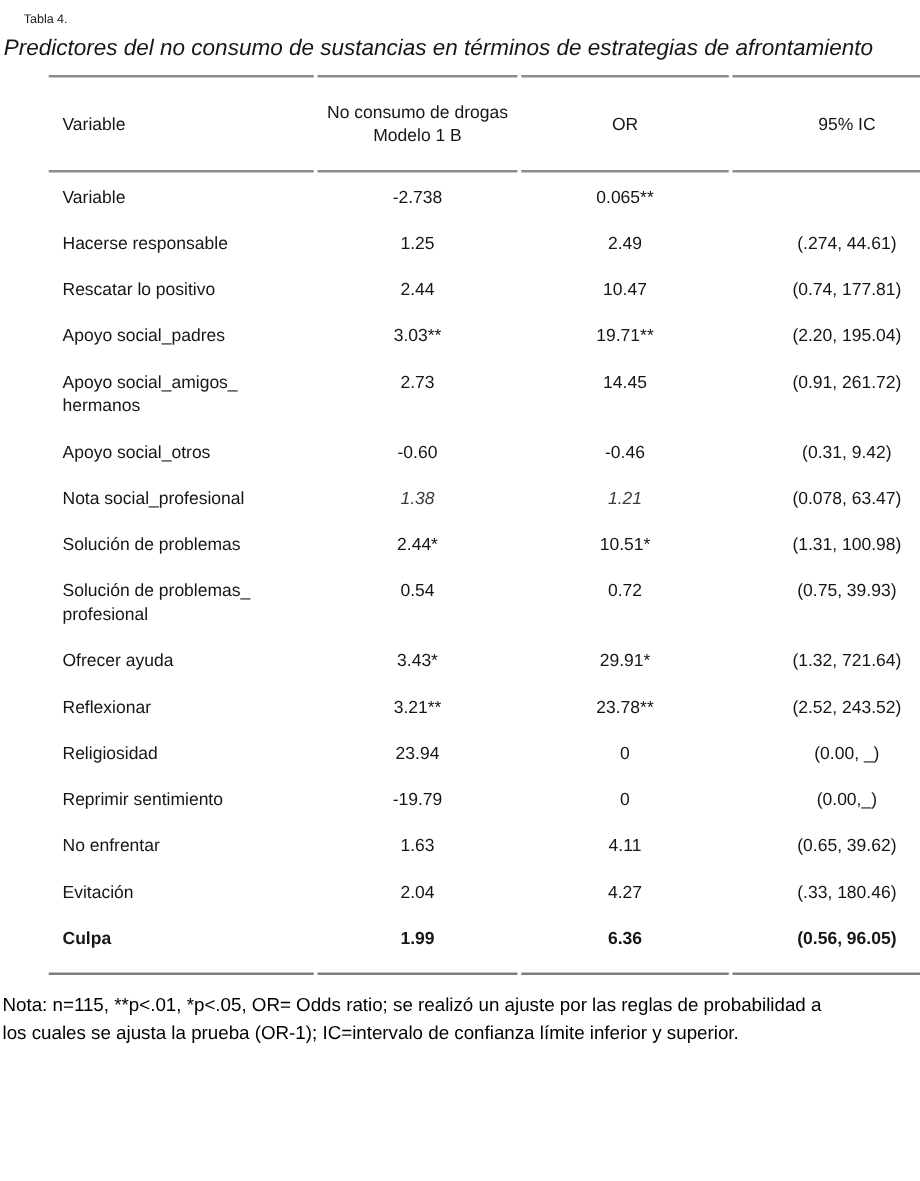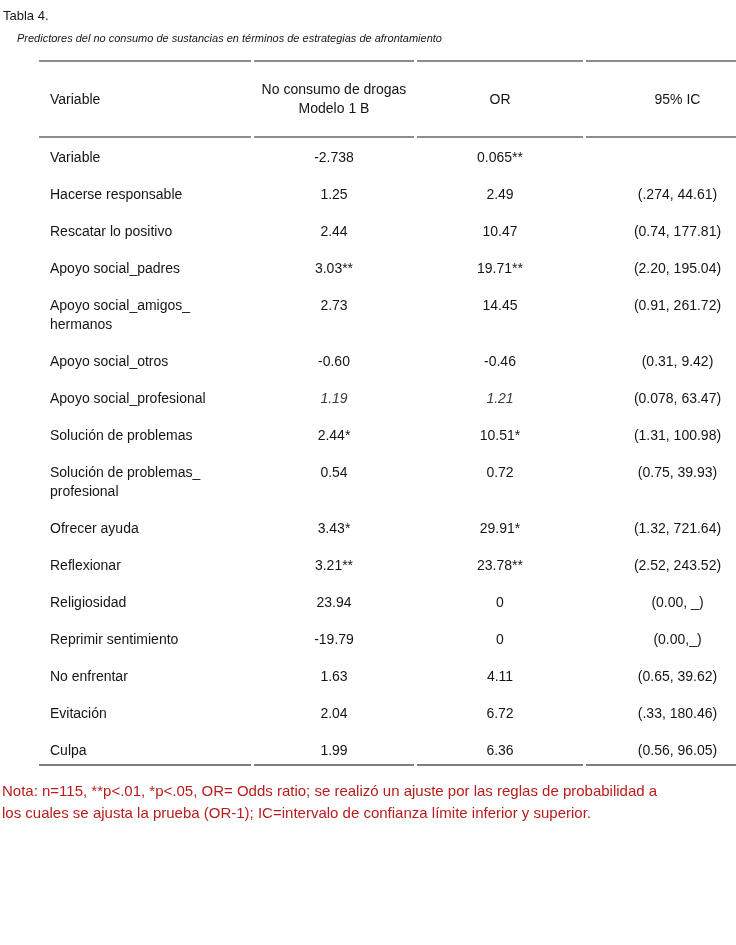--- a/index.html
+++ b/index.html
@@ -12,30 +12,30 @@
   .page {
     position: relative;
     width: 736px;
     height: 945px;
     background: #ffffff;
     box-sizing: border-box;
     padding-top: 6px;
     overflow: hidden;
   }
   .table-title {
-    font-size: 13px;
+    font-size: 10px;
     line-height: 19px;
-    padding-left: 3px;
+    padding-left: 19px;
     color: #161616;
   }
   .table-subtitle {
-    font-size: 11px;
+    font-size: 18px;
     line-height: 20px;
     margin-top: 3px;
-    padding-left: 17px;
+    padding-left: 3px;
     font-style: italic;
     color: #161616;
   }
   table.results {
     width: 736px;
     border-collapse: separate;
     border-spacing: 3px 0;
     table-layout: fixed;
     margin-top: 12px;
     margin-left: 36px;
@@ -70,33 +70,34 @@
     text-align: center;
     color: #151515;
   }
   table.results td.var-cell {
     text-align: left;
     padding-left: 11px;
     white-space: pre-line;
   }
   table.results tbody tr:last-child td {
     border-bottom: 2px solid #7e7e7e;
-    padding-bottom: 4px;
+    padding-bottom: 18px;
+    font-weight: bold;
   }
   table.results tr.italic-vals td.b-cell,
   table.results tr.italic-vals td.or-cell {
     font-style: italic;
     color: #3a3a3a;
   }
   .note {
     margin-top: 14px;
     padding-left: 2px;
     font-size: 15px;
     line-height: 22px;
-    color: #b91c1c;
+    color: #000000;
   }
   .note span { display: block; }
 </style>
 </head>
 <body>
 
 <div class="page">
 
   <div class="table-title">Tabla 4.</div>
 
@@ -152,22 +153,22 @@
           <td class="or-cell">14.45</td>
           <td class="ci-cell">(0.91, 261.72)</td>
         </tr>
         <tr>
           <td class="var-cell">Apoyo social_otros</td>
           <td class="b-cell">-0.60</td>
           <td class="or-cell">-0.46</td>
           <td class="ci-cell">(0.31, 9.42)</td>
         </tr>
         <tr class="italic-vals">
-          <td class="var-cell">Apoyo social_profesional</td>
-          <td class="b-cell">1.19</td>
+          <td class="var-cell">Nota social_profesional</td>
+          <td class="b-cell">1.38</td>
           <td class="or-cell">1.21</td>
           <td class="ci-cell">(0.078, 63.47)</td>
         </tr>
         <tr>
           <td class="var-cell">Solución de problemas</td>
           <td class="b-cell">2.44*</td>
           <td class="or-cell">10.51*</td>
           <td class="ci-cell">(1.31, 100.98)</td>
         </tr>
         <tr>
@@ -203,21 +204,21 @@
         </tr>
         <tr>
           <td class="var-cell">No enfrentar</td>
           <td class="b-cell">1.63</td>
           <td class="or-cell">4.11</td>
           <td class="ci-cell">(0.65, 39.62)</td>
         </tr>
         <tr>
           <td class="var-cell">Evitación</td>
           <td class="b-cell">2.04</td>
-          <td class="or-cell">6.72</td>
+          <td class="or-cell">4.27</td>
           <td class="ci-cell">(.33, 180.46)</td>
         </tr>
         <tr>
           <td class="var-cell">Culpa</td>
           <td class="b-cell">1.99</td>
           <td class="or-cell">6.36</td>
           <td class="ci-cell">(0.56, 96.05)</td>
         </tr>
       </tbody>
   </table>

